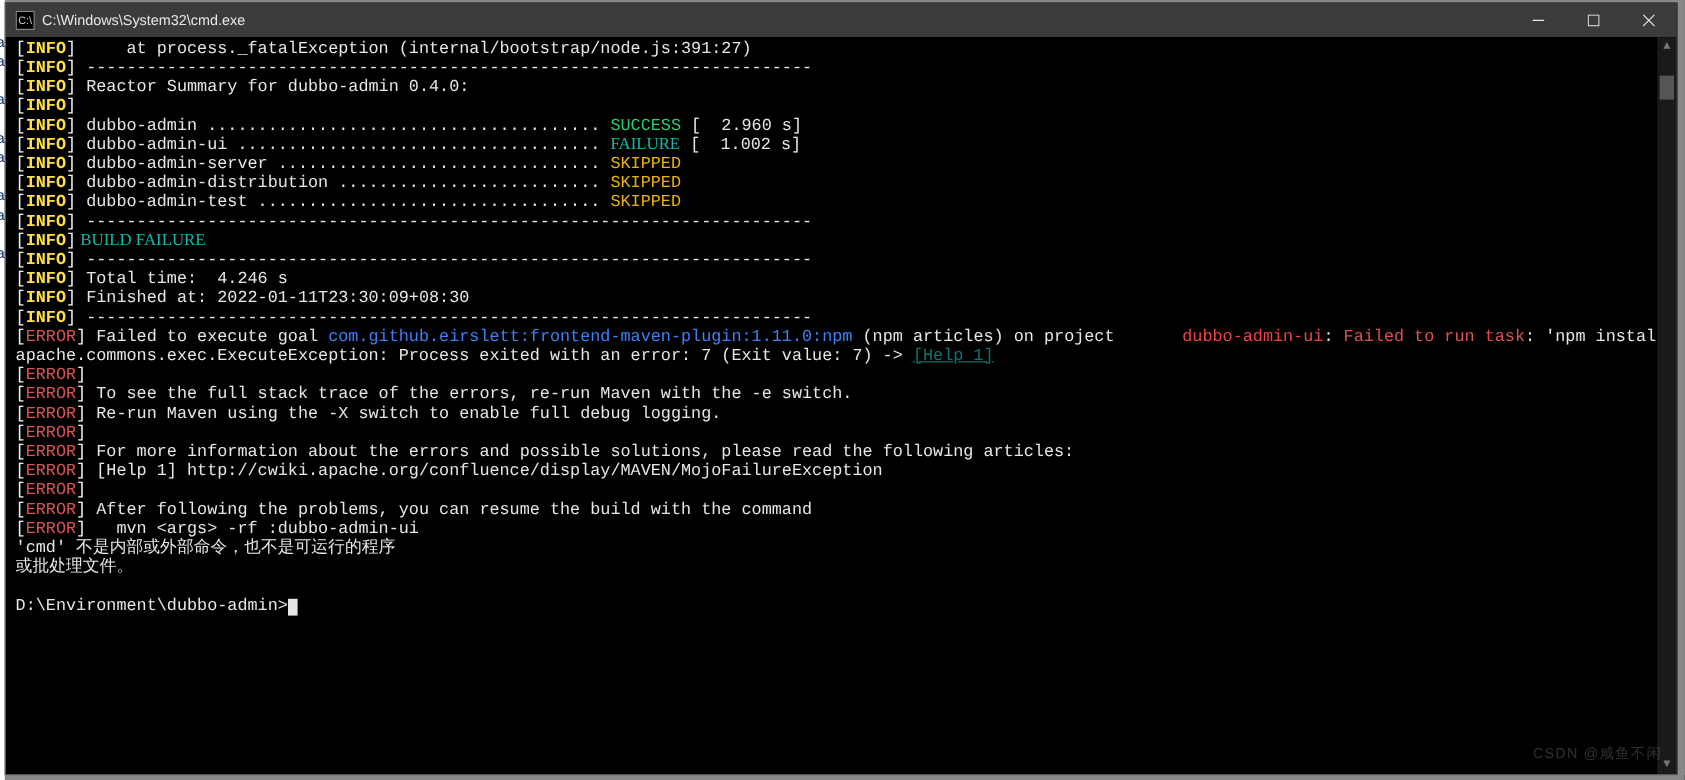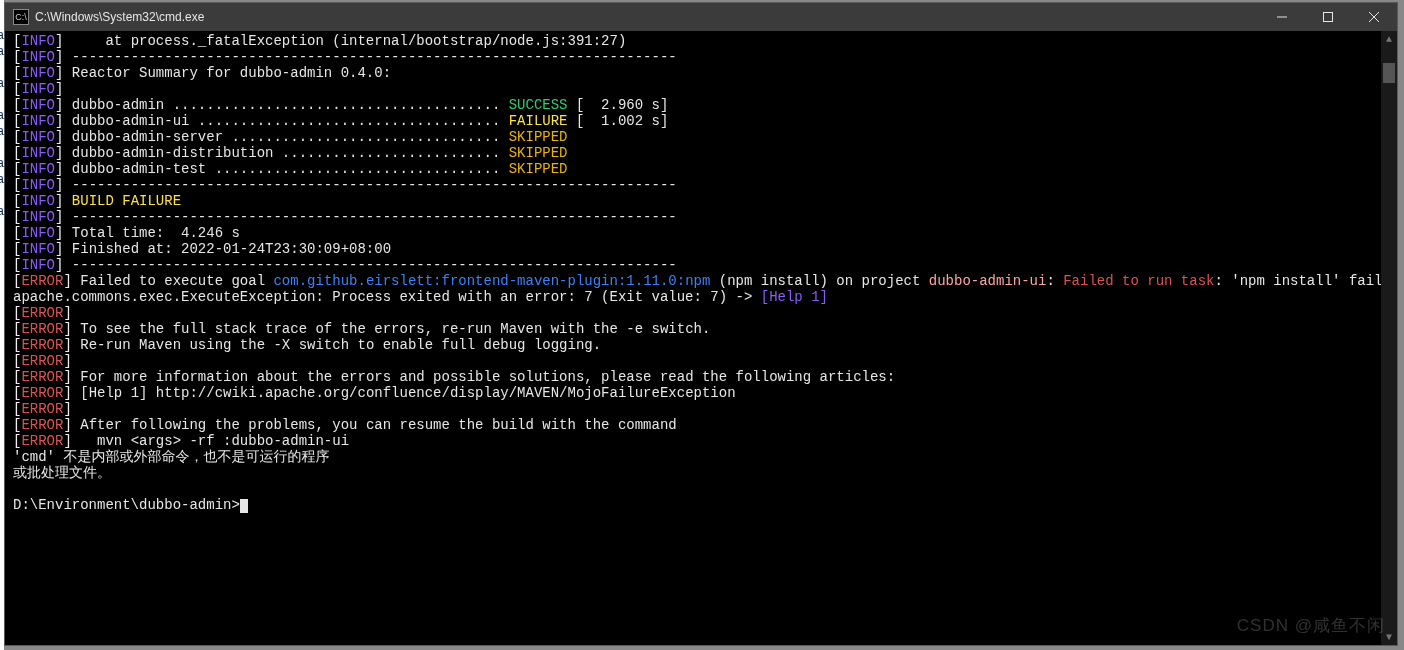--- a/index.html
+++ b/index.html
@@ -63,35 +63,35 @@
   .scrollbar .up,.scrollbar .down{
     position:absolute;left:0;width:16px;height:16px;
     display:flex;align-items:center;justify-content:center;
     color:#777;font-size:10px;
   }
   .scrollbar .up{top:0;}
   .scrollbar .down{bottom:0;}
   .scrollbar .thumb{
     position:absolute;left:2px;top:32px;width:12px;height:20px;background:#555;
   }
-  .c-info{color:#8b5cf6;}
+  .c-info{color:#fde047;font-weight:bold;}
   .c-error{color:#d9534f;text-align:right;}
   .c-success{color:#2ecc71;}
-  .c-failure{color:#fde047;}
+  .c-failure{color:#14b8a6;font-family:Liberation Serif, serif;}
   .c-skipped{color:#eab308;}
   .c-plugin{color:#3b82f6;}
-  .c-project{color:#fca5a5;}
+  .c-project{color:#ef4444;margin-left:48px;}
   .c-task{color:#d9534f;}
-  .c-helpref{color:#8b5cf6;}
+  .c-helpref{color:#0f766e;text-decoration:underline;}
   .c-white{color:#f0f0f0;}
   .cursor{display:inline-block;width:8px;height:14px;background:#e6e6e6;vertical-align:text-bottom;margin-left:0;}
   .watermark{
     position:absolute;right:12px;bottom:8px;
     color:rgba(220,220,220,0.22);
-    font-family:Arial,sans-serif;font-size:17px;letter-spacing:1px;
+    font-family:Arial,sans-serif;font-size:12px;letter-spacing:1px;
     pointer-events:none;
   }
 </style>
 </head>
 <body>
 
 <div class="left-artifact"></div>
 <div class="brackets">a]<br>a]<br>&nbsp;<br>a]<br>&nbsp;<br>a]<br>a]<br>&nbsp;<br>a]<br>a]<br>&nbsp;<br>a]</div>
 
 <div class="window">
@@ -126,23 +126,23 @@
 <span class="c-white">[</span><span class="c-info">INFO</span><span class="c-white">]</span>
 <span class="c-white">[</span><span class="c-info">INFO</span><span class="c-white">]</span><span> dubbo-admin ....................................... </span><span class="c-success">SUCCESS</span><span> [  2.960 s]</span>
 <span class="c-white">[</span><span class="c-info">INFO</span><span class="c-white">]</span><span> dubbo-admin-ui .................................... </span><span class="c-failure">FAILURE</span><span> [  1.002 s]</span>
 <span class="c-white">[</span><span class="c-info">INFO</span><span class="c-white">]</span><span> dubbo-admin-server ................................ </span><span class="c-skipped">SKIPPED</span>
 <span class="c-white">[</span><span class="c-info">INFO</span><span class="c-white">]</span><span> dubbo-admin-distribution .......................... </span><span class="c-skipped">SKIPPED</span>
 <span class="c-white">[</span><span class="c-info">INFO</span><span class="c-white">]</span><span> dubbo-admin-test .................................. </span><span class="c-skipped">SKIPPED</span>
 <span class="c-white">[</span><span class="c-info">INFO</span><span class="c-white">]</span><span> ------------------------------------------------------------------------</span>
 <span class="c-white">[</span><span class="c-info">INFO</span><span class="c-white">]</span><span class="c-failure"> BUILD FAILURE</span>
 <span class="c-white">[</span><span class="c-info">INFO</span><span class="c-white">]</span><span> ------------------------------------------------------------------------</span>
 <span class="c-white">[</span><span class="c-info">INFO</span><span class="c-white">]</span><span> Total time:  4.246 s</span>
-<span class="c-white">[</span><span class="c-info">INFO</span><span class="c-white">]</span><span> Finished at: 2022-01-24T23:30:09+08:00</span>
+<span class="c-white">[</span><span class="c-info">INFO</span><span class="c-white">]</span><span> Finished at: 2022-01-11T23:30:09+08:30</span>
 <span class="c-white">[</span><span class="c-info">INFO</span><span class="c-white">]</span><span> ------------------------------------------------------------------------</span>
-<span class="c-white">[</span><span class="c-error">ERROR</span><span class="c-white">]</span><span> Failed to execute goal </span><span class="c-plugin">com.github.eirslett:frontend-maven-plugin:1.11.0:npm</span><span> (npm install) on project </span><span class="c-project">dubbo-admin-ui</span><span>: </span><span class="c-task">Failed to run task</span><span>: 'npm install' failed. org.</span>
+<span class="c-white">[</span><span class="c-error">ERROR</span><span class="c-white">]</span><span> Failed to execute goal </span><span class="c-plugin">com.github.eirslett:frontend-maven-plugin:1.11.0:npm</span><span> (npm articles) on project </span><span class="c-project">dubbo-admin-ui</span><span>: </span><span class="c-task">Failed to run task</span><span>: 'npm install' failed. org.</span>
 <span>apache.commons.exec.ExecuteException: Process exited with an error: 7 (Exit value: 7) -&gt; </span><span class="c-helpref">[Help 1]</span>
 <span class="c-white">[</span><span class="c-error">ERROR</span><span class="c-white">]</span>
 <span class="c-white">[</span><span class="c-error">ERROR</span><span class="c-white">]</span><span> To see the full stack trace of the errors, re-run Maven with the -e switch.</span>
 <span class="c-white">[</span><span class="c-error">ERROR</span><span class="c-white">]</span><span> Re-run Maven using the -X switch to enable full debug logging.</span>
 <span class="c-white">[</span><span class="c-error">ERROR</span><span class="c-white">]</span>
 <span class="c-white">[</span><span class="c-error">ERROR</span><span class="c-white">]</span><span> For more information about the errors and possible solutions, please read the following articles:</span>
 <span class="c-white">[</span><span class="c-error">ERROR</span><span class="c-white">]</span><span> [Help 1] http://cwiki.apache.org/confluence/display/MAVEN/MojoFailureException</span>
 <span class="c-white">[</span><span class="c-error">ERROR</span><span class="c-white">]</span>
 <span class="c-white">[</span><span class="c-error">ERROR</span><span class="c-white">]</span><span> After following the problems, you can resume the build with the command</span>
 <span class="c-white">[</span><span class="c-error">ERROR</span><span class="c-white">]</span><span>   mvn &lt;args&gt; -rf :dubbo-admin-ui</span>

